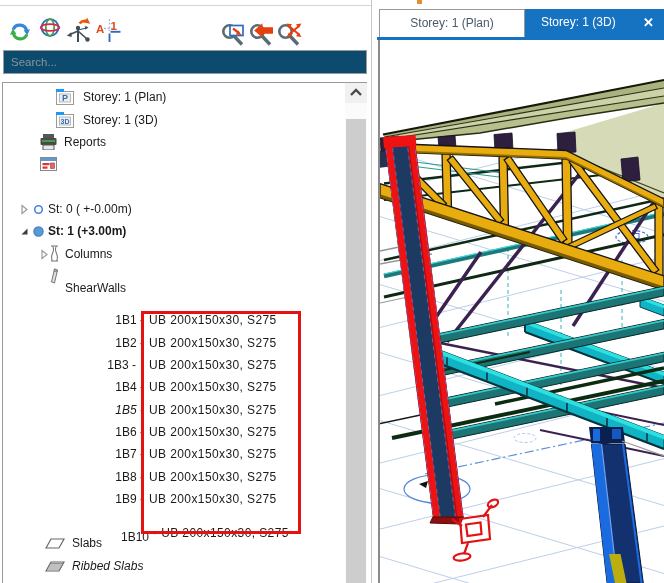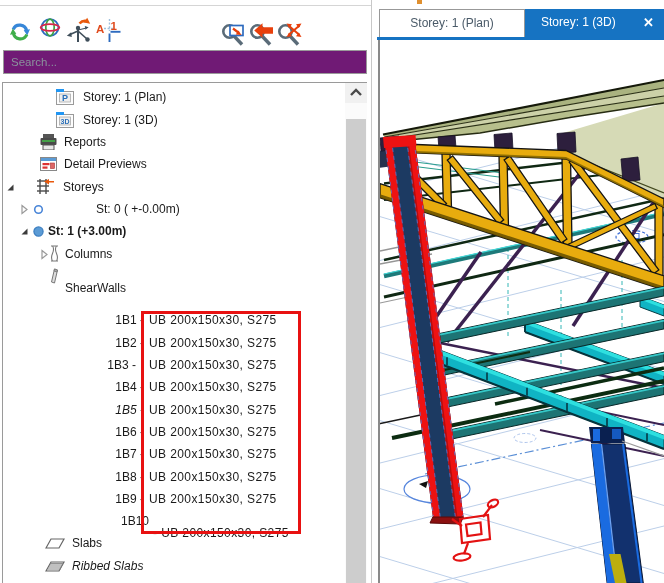--- a/index.html
+++ b/index.html
@@ -3,21 +3,21 @@
 <meta charset="utf-8">
 <style>
 * { margin:0; padding:0; box-sizing:border-box; }
 html,body { width:664px; height:583px; overflow:hidden; background:#fff;
   font-family:"Liberation Sans", sans-serif; }
 #page { position:relative; width:664px; height:583px; background:#fff; }
 .abs { position:absolute; }
 
 #topline { left:0; top:5px; width:372px; height:1px; background:#d5d5d5; }
 #toolbar { left:0; top:6px; width:372px; height:43px; background:#fff; }
-#searchbox { left:3px; top:50px; width:364px; height:24px; background:#701a75;
+#searchbox { left:3px; top:50px; width:364px; height:24px; background:#0c4a6e;
   border:1px solid #9a9a9a; color:#8a929c; font-size:11.5px; line-height:22px;
   padding-left:7px; }
 #treepanel { left:2px; top:82px; width:365px; height:501px; background:#fff;
   border:1px solid #9a9a9a; border-bottom:none; overflow:hidden; }
 .trow { position:absolute; left:0; width:340px; height:22.3px; line-height:22.3px;
   font-size:12px; color:#1a1a1a; white-space:nowrap; }
 .trow svg { vertical-align:middle; }
 #scrollbar { left:345px; top:83px; width:22px; height:500px; background:#fbfbfb; }
 #sb-up { position:absolute; left:0; top:0; width:22px; height:20px; background:#f1f1f1; }
 #sb-thumb { position:absolute; left:1px; top:36px; width:20px; height:464px; background:#cdcdcd; }
@@ -130,46 +130,29 @@
         <span style="position:absolute;left:61px;">Reports</span>
       </div>
 <div class="trow" style="top:70.3px">
         <svg style="position:absolute;left:37px;top:4px" width="17" height="15" viewBox="0 0 17 15">
           <rect x="0.5" y="0.5" width="16" height="13" fill="#fff" stroke="#888"></rect>
           <rect x="1" y="1" width="15" height="3" fill="#5b9bd5"></rect>
           <rect x="2.5" y="6" width="7" height="2.2" fill="#d33"></rect>
           <rect x="2.5" y="9.5" width="5" height="2.2" fill="#d33"></rect>
           <rect x="10.5" y="6" width="4" height="5.5" fill="#d66" stroke="#a33" stroke-width="0.6"></rect>
         </svg>
-        <span style="position:absolute;left:61px;">Detail Previews</span>
-      </div>
-<div class="trow" style="top:92.6px">
-        <svg style="position:absolute;left:2px;top:6px" width="11" height="11" viewBox="0 0 11 11">
-          <path d="M8.5 2.5 L8.5 8.5 L2.5 8.5 Z" fill="#3c3c3c"></path>
-        </svg>
-        <svg style="position:absolute;left:33px;top:2px" width="19" height="17" viewBox="0 0 19 17">
-          <g stroke="#4a4a4a" stroke-width="1.4" fill="none">
-            <line x1="4" y1="1" x2="4" y2="16"></line>
-            <line x1="10" y1="1" x2="10" y2="16"></line>
-            <line x1="1" y1="3" x2="13" y2="3"></line>
-            <line x1="1" y1="8" x2="13" y2="8"></line>
-            <line x1="1" y1="13" x2="13" y2="13"></line>
-          </g>
-          <path d="M8 3.5 l5 -2.5 0 2 5 0 0 1.6 -5 0 0 2 z" fill="#e8590c" transform="translate(0,0)"></path>
-        </svg>
-        <span style="position:absolute;left:60px;">Storeys</span>
       </div>
 <div class="trow" style="top:114.9px">
         <svg style="position:absolute;left:16px;top:6px" width="11" height="11" viewBox="0 0 11 11">
           <path d="M3 1.5 L8 5.5 L3 9.5 Z" fill="#fff" stroke="#9a9a9a" stroke-width="1.2"></path>
         </svg>
         <svg style="position:absolute;left:30px;top:6px" width="11" height="11" viewBox="0 0 11 11">
           <circle cx="5.5" cy="5.5" r="3.8" fill="#fff" stroke="#4a86d8" stroke-width="1.6"></circle>
         </svg>
-        <span style="position:absolute;left:45px;margin-left:48px;">St: 0 ( +-0.00m)</span>
+        <span style="position:absolute;left:45px;">St: 0 ( +-0.00m)</span>
       </div>
 <div class="trow" style="top:137.2px">
         <svg style="position:absolute;left:16px;top:6px" width="11" height="11" viewBox="0 0 11 11">
           <path d="M8.5 2.5 L8.5 8.5 L2.5 8.5 Z" fill="#3c3c3c"></path>
         </svg>
         <svg style="position:absolute;left:30px;top:6px" width="11" height="11" viewBox="0 0 11 11">
           <circle cx="5.5" cy="5.5" r="4.6" fill="#5b9bd5" stroke="#3a7dc0" stroke-width="1.2"></circle>
         </svg>
         <span style="position:absolute;left:45px;font-weight:bold;">St: 1 (+3.00m)</span>
       </div>
@@ -219,21 +202,21 @@
       </div>
 <div class="trow" style="top:382.5px">
         <span style="position:absolute;left:141px;transform:translateX(-100%);">1B8 -</span>
         <span style="position:absolute;left:146px;letter-spacing:0.4px;">UB 200x150x30, S275</span>
       </div>
 <div class="trow" style="top:404.8px">
         <span style="position:absolute;left:141px;transform:translateX(-100%);">1B9 -</span>
         <span style="position:absolute;left:146px;letter-spacing:0.4px;">UB 200x150x30, S275</span>
       </div>
 <div class="trow" style="top:427.1px">
-        <span style="position:absolute;left:146px;transform:translateX(-100%);">1B10</span>
+        <span style="position:absolute;left:146px;transform:translateX(-100%);margin-top:16px;">1B10</span>
         <span style="position:absolute;left:150px;letter-spacing:0.4px;margin-top:12px;">- UB 200x150x30, S275</span>
       </div>
 <div class="trow" style="top:449.4px">
         <svg style="position:absolute;left:42px;top:5px" width="20" height="13" viewBox="0 0 20 13">
           <path d="M1 11 L6 2 L19 2 L14 11 Z" fill="#fff" stroke="#666" stroke-width="1.2"></path>
         </svg>
         <span style="position:absolute;left:69px;">Slabs</span>
       </div>
 <div class="trow" style="top:471.7px">
         <svg style="position:absolute;left:42px;top:5px" width="20" height="13" viewBox="0 0 20 13">

